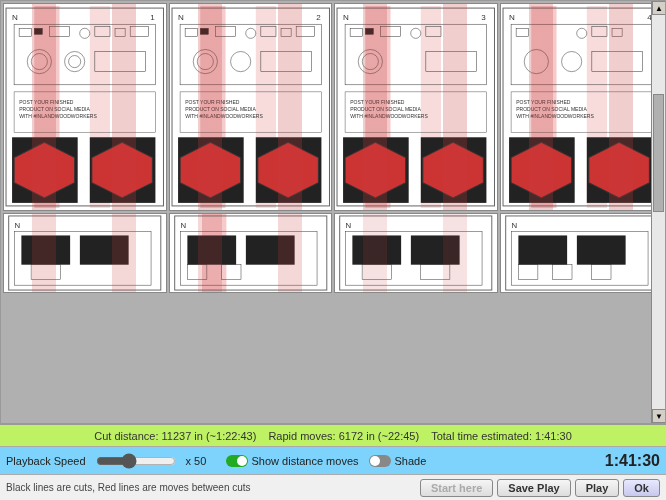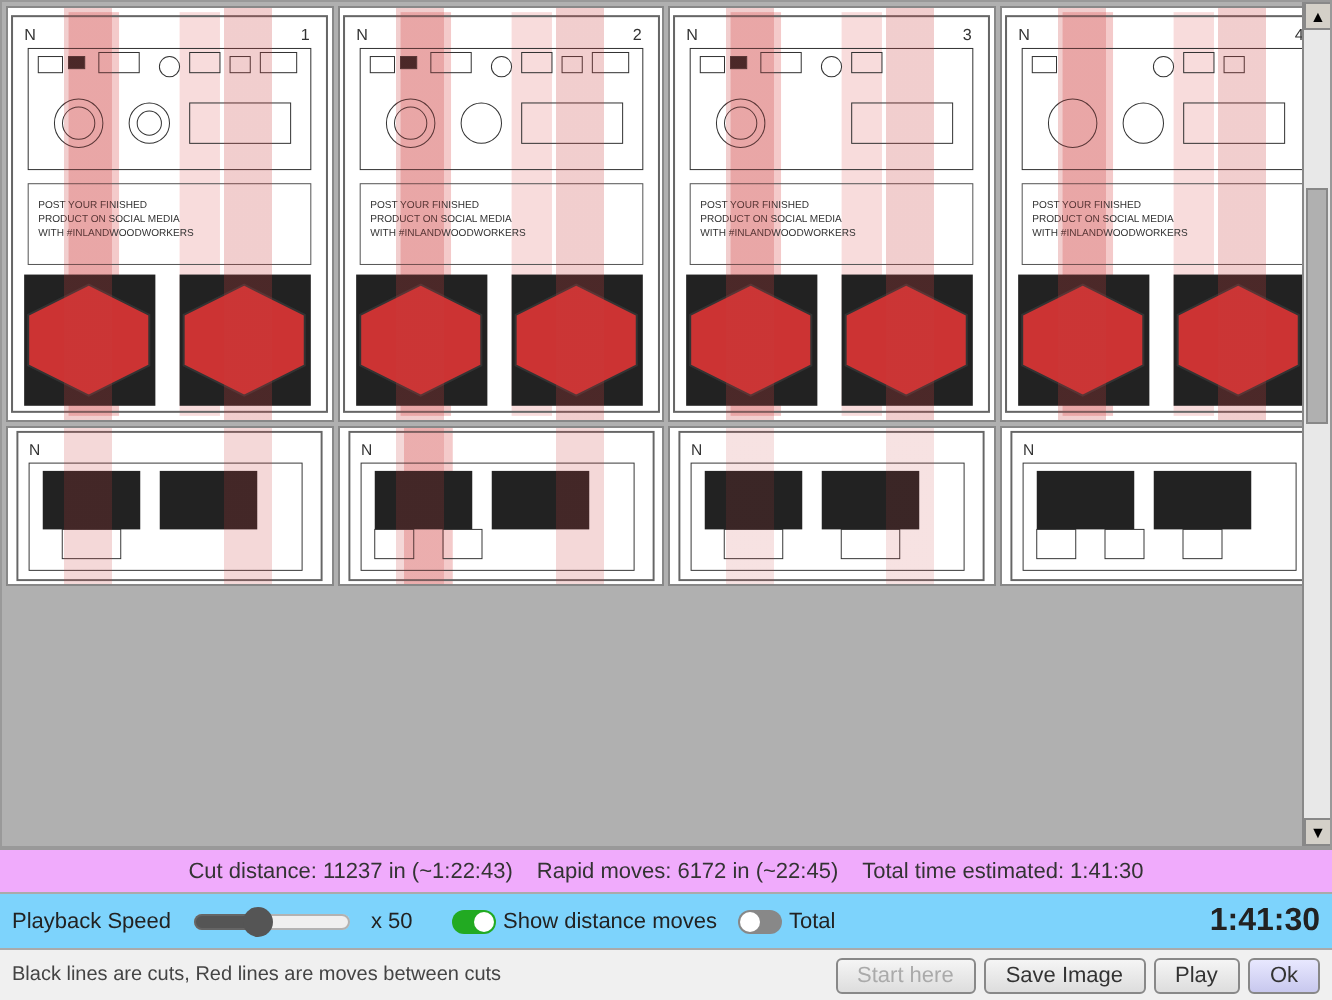--- a/index.html
+++ b/index.html
@@ -60,21 +60,21 @@
       position: absolute;
       top: 0;
       left: 0;
       width: 100%;
       height: 100%;
       pointer-events: none;
     }
 
     
     #status-bar {
-      background: #f0abfc;
+      background: #bef264;
       border-top: 1px solid #999;
       padding: 2px 6px;
       display: flex;
       align-items: center;
       justify-content: center;
       gap: 12px;
       height: 22px;
       font-size: 11px;
       color: #333;
     }
@@ -148,20 +148,21 @@
 
     
     .action-btn {
       padding: 2px 10px;
       border: 1px solid #888;
       background: linear-gradient(to bottom, #f5f5f5, #ddd);
       border-radius: 3px;
       cursor: pointer;
       font-size: 11px;
       color: #333;
+      font-weight: bold;
     }
 
     .action-btn:disabled, .action-btn.disabled {
       color: #aaa;
     }
 
     .action-btn.primary {
       background: linear-gradient(to bottom, #e8e8ff, #c8c8ee);
       color: #333;
     }
@@ -442,28 +443,28 @@
     <span class="speed-value">x 50</span>
 
     <div class="toggle-group">
       <div class="toggle-led"></div>
       <span class="toggle-label">Show distance moves</span>
     </div>
 
 
     <div class="toggle-group">
       <div class="toggle-led toggle-led-off"></div>
-      <span class="toggle-label">Total</span>
+      <span class="toggle-label">Shade</span>
     </div>
 
     <div class="spacer"></div>
     <span class="time-display">1:41:30</span>
   </div>
 
   <div id="info-bar" style="height:26px; display:flex; align-items:center; gap:4px; padding: 2px 6px;">
     <span style="flex:1;">Black lines are cuts, Red lines are moves between cuts</span>
     <button class="action-btn disabled" disabled="">Start here</button>
-    <button class="action-btn">Save Image</button>
+    <button class="action-btn">Save Play</button>
     <button class="action-btn">Play</button>
     <button class="action-btn primary">Ok</button>
   </div>
 
 </div>
 
 </body></html>

